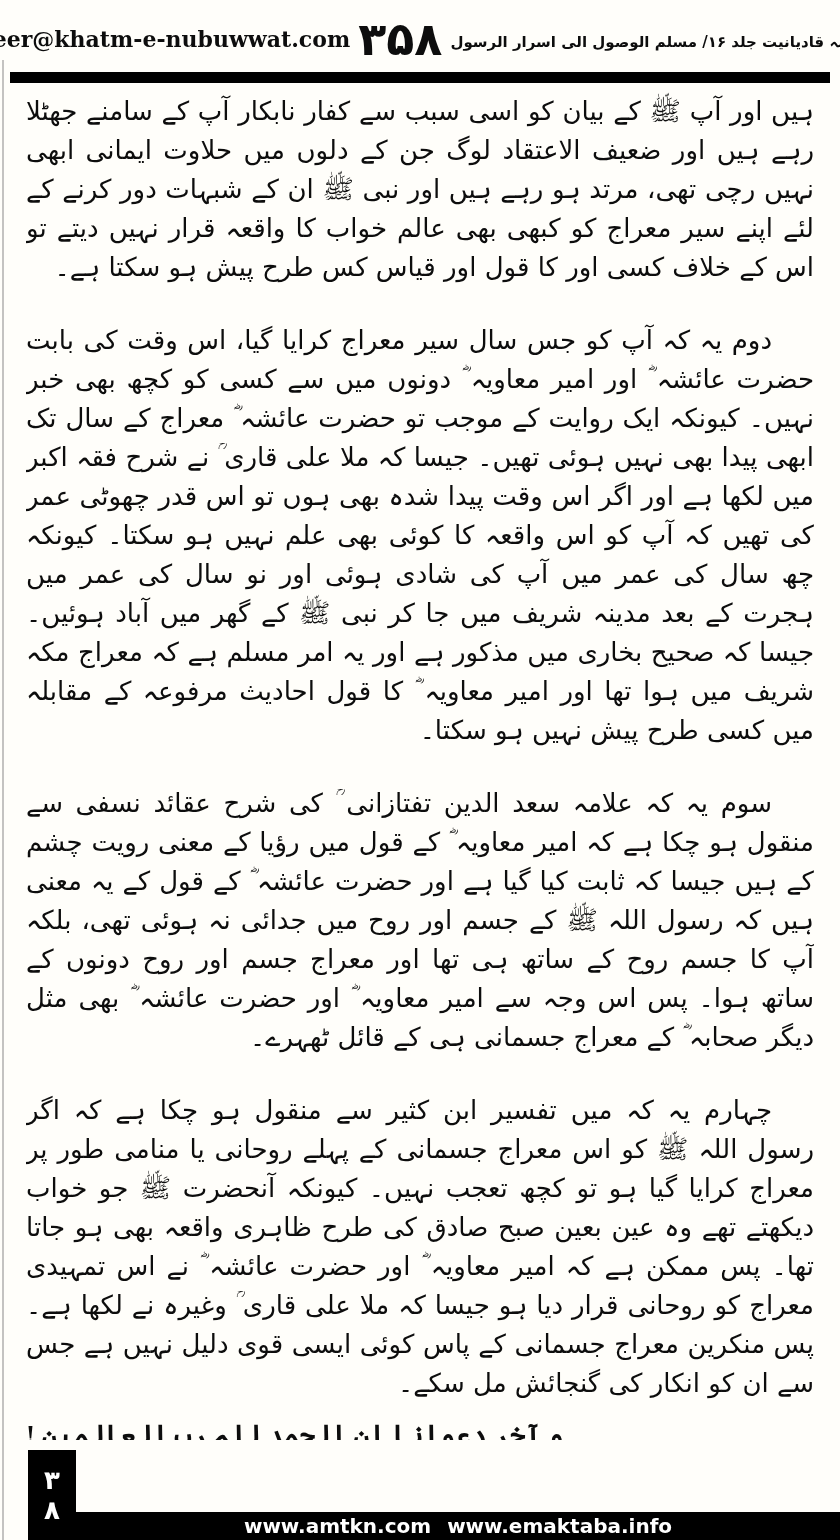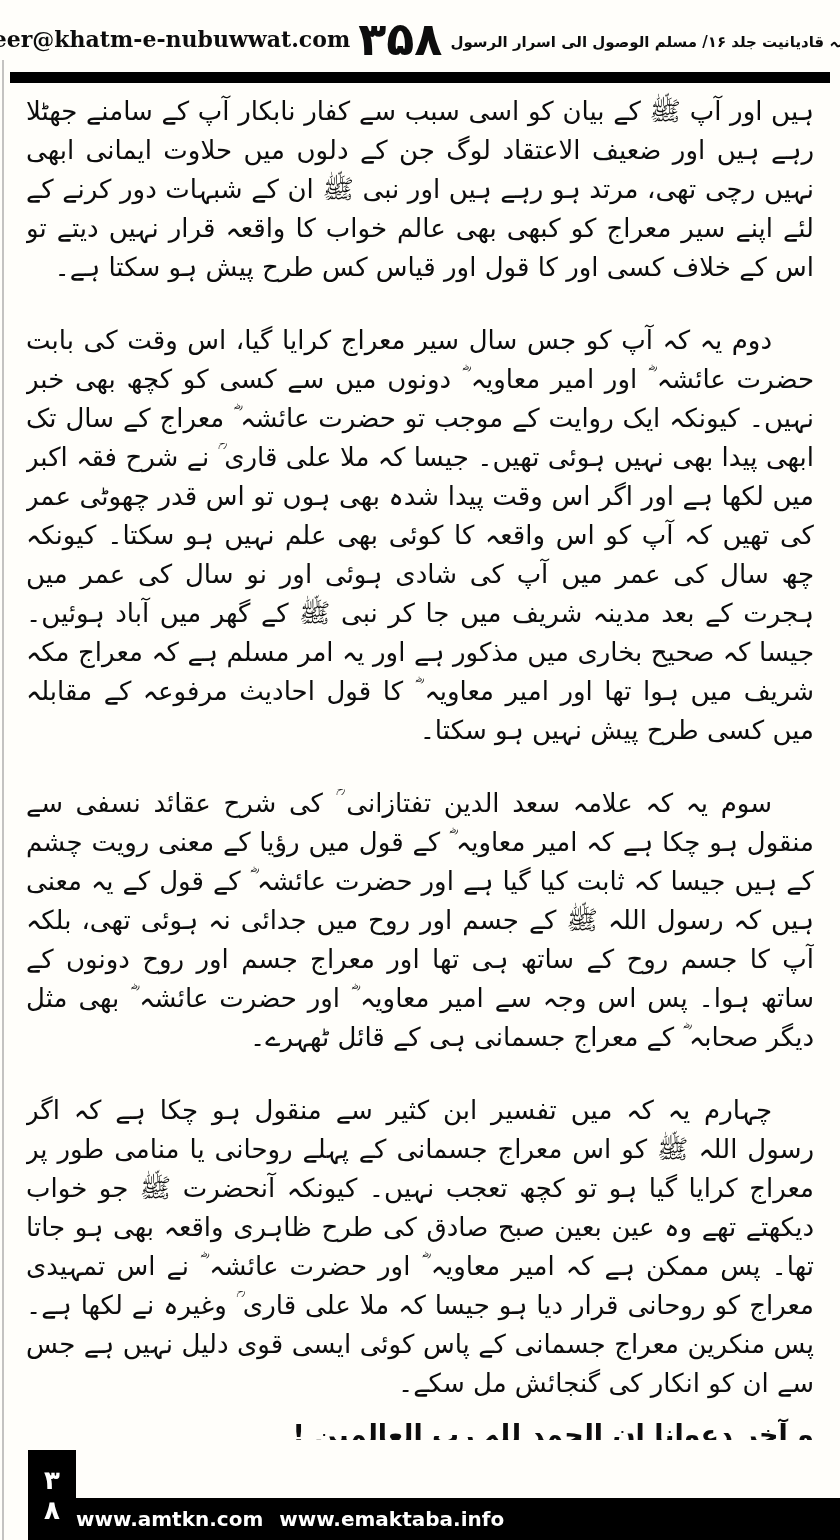--- a/index.html
+++ b/index.html
@@ -40,38 +40,38 @@
   
   .content {
     position:absolute; top:92px; left:26px; right:26px; bottom:100px;
     direction:rtl; text-align:justify;
     font-size:26px; line-height:1.5;
     overflow:hidden;
   }
   .content p { margin:0 0 6px 0; }
   .content p.indent { text-indent:42px;margin-top:34px; }
   .dua {
-    text-align:right; font-weight:bold; font-size:27px;
-    margin-top:12px; direction:rtl;
+    text-align:left; font-weight:bold; font-size:27px;
+    margin-top:12px; direction:rtl;font-family:Liberation Serif, serif;
   }
   
   .page-tab {
     position:absolute; left:28px; bottom:0;
     width:48px; height:90px;
     background:#000; color:#fff;
     display:flex; align-items:center; justify-content:center;
     font-weight:bold; font-size:26px;
     writing-mode:vertical-rl; text-orientation:upright;
     letter-spacing:4px;
   }
   .footer-bar {
-    position:absolute; left:76px; right:0; bottom:0; height:42px;
+    position:absolute; left:76px; right:0; bottom:0; height:28px;
     background:#000; color:#fff;
     direction:ltr;
-    display:flex; align-items:center; gap:16px;
+    display:flex; align-items:center; justify-content:center; gap:16px;
     font-weight:bold; font-size:20px;
     font-family:"DejaVu Sans", sans-serif;
     white-space:nowrap;
   }
 </style>
 </head>
 <body>
 
 <div class="page">
 

